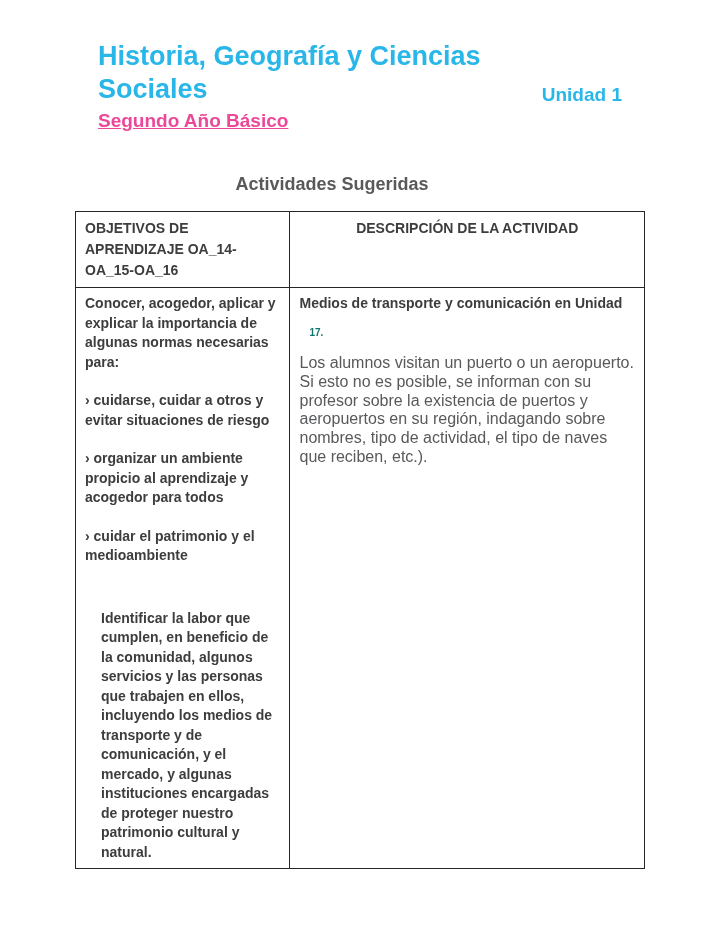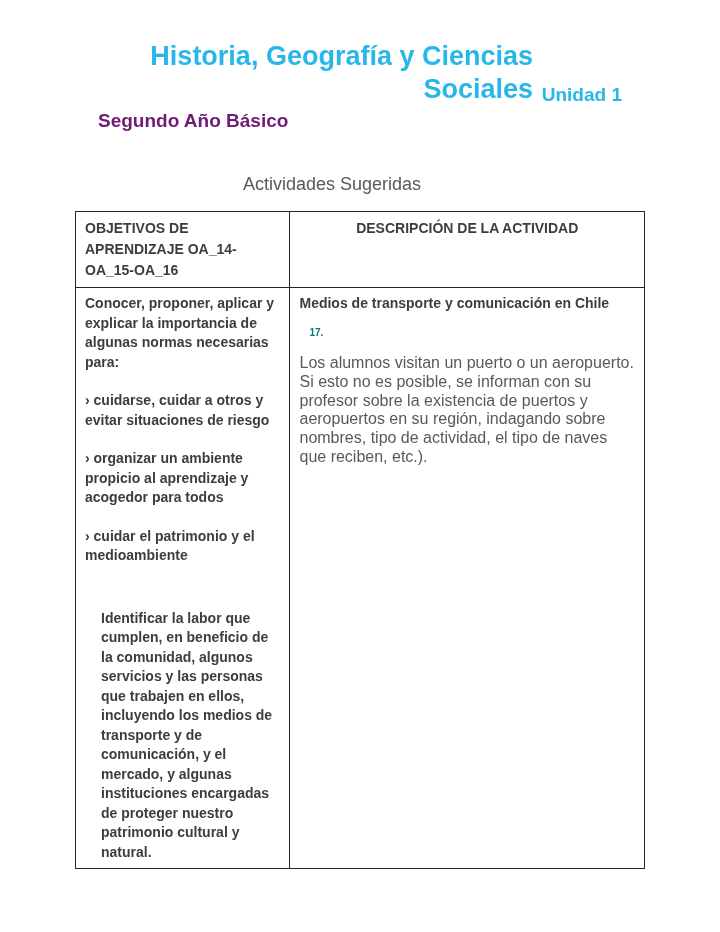--- a/index.html
+++ b/index.html
@@ -15,55 +15,55 @@
   
   .doc-header { position: absolute; left: 0; top: 0; width: 720px; height: 150px; }
   .main-title {
     position: absolute;
     left: 98px; top: 40px;
     width: 435px;
     font-size: 27px;
     font-weight: bold;
     line-height: 33px;
     color: #29b6e8;
-    text-align: right;
   }
   .unit-label {
     position: absolute;
     right: 98px; top: 84px;
     font-size: 19px;
     font-weight: bold;
     color: #29b6e8;
     text-align: right;
     margin-left: 44px;
   }
   .grade-label {
     position: absolute;
     left: 98px; top: 110px;
     font-size: 19px;
     font-weight: bold;
-    color: #701a75;
+    color: #ec4899;
+    text-decoration: underline;
   }
   .oa-codes {
     position: absolute;
     right: 98px; top: 110px;
     font-size: 19px;
     font-weight: bold;
     color: #29b6e8;
     text-align: right;
   }
 
   
   .section-title {
     position: absolute;
     left: 0; top: 174px;
     width: 664px;
     text-align: center;
     font-size: 18px;
-    font-weight: normal;
+    font-weight: bold;
     color: #58595b;
   }
 
   
   table.activities {
     position: absolute;
     left: 75px; top: 211px;
     width: 570px;
     border-collapse: collapse;
     table-layout: fixed;
@@ -130,26 +130,26 @@
 <h2 class="section-title">Actividades Sugeridas</h2>
 
 <table class="activities">
   <tbody>
     <tr>
       <td class="col-objectives header-obj th-cell">OBJETIVOS DE APRENDIZAJE OA_14-OA_15-OA_16</td>
       <td class="col-description header-desc th-cell">DESCRIPCIÓN DE LA ACTIVIDAD</td>
     </tr>
     <tr>
       <td class="col-objectives body-obj">
-        <p class="obj-par">Conocer, proponer, aplicar y explicar la importancia de algunas normas necesarias para:</p>
+        <p class="obj-par">Conocer, acogedor, aplicar y explicar la importancia de algunas normas necesarias para:</p>
         <p class="obj-par">› cuidarse, cuidar a otros y evitar situaciones de riesgo</p>
         <p class="obj-par">› organizar un ambiente propicio al aprendizaje y acogedor para todos</p>
         <p class="obj-par">› cuidar el patrimonio y el medioambiente</p>
         <p class="obj-par second-block">Identificar la labor que cumplen, en beneficio de la comunidad, algunos servicios y las personas que trabajen en ellos, incluyendo los medios de transporte y de comunicación, y el mercado, y algunas instituciones encargadas de proteger nuestro patrimonio cultural y natural.</p>
       </td>
       <td class="col-description">
-        <p class="activity-topic">Medios de transporte y comunicación en Chile</p>
+        <p class="activity-topic">Medios de transporte y comunicación en Unidad</p>
         <p class="activity-number">17.</p>
         <p class="activity-desc">Los alumnos visitan un puerto o un aeropuerto. Si esto no es posible, se informan con su profesor sobre la existencia de puertos y aeropuertos en su región, indagando sobre nombres, tipo de actividad, el tipo de naves que reciben, etc.).</p>
       </td>
     </tr>
   </tbody>
 </table>
 
 </body></html>

